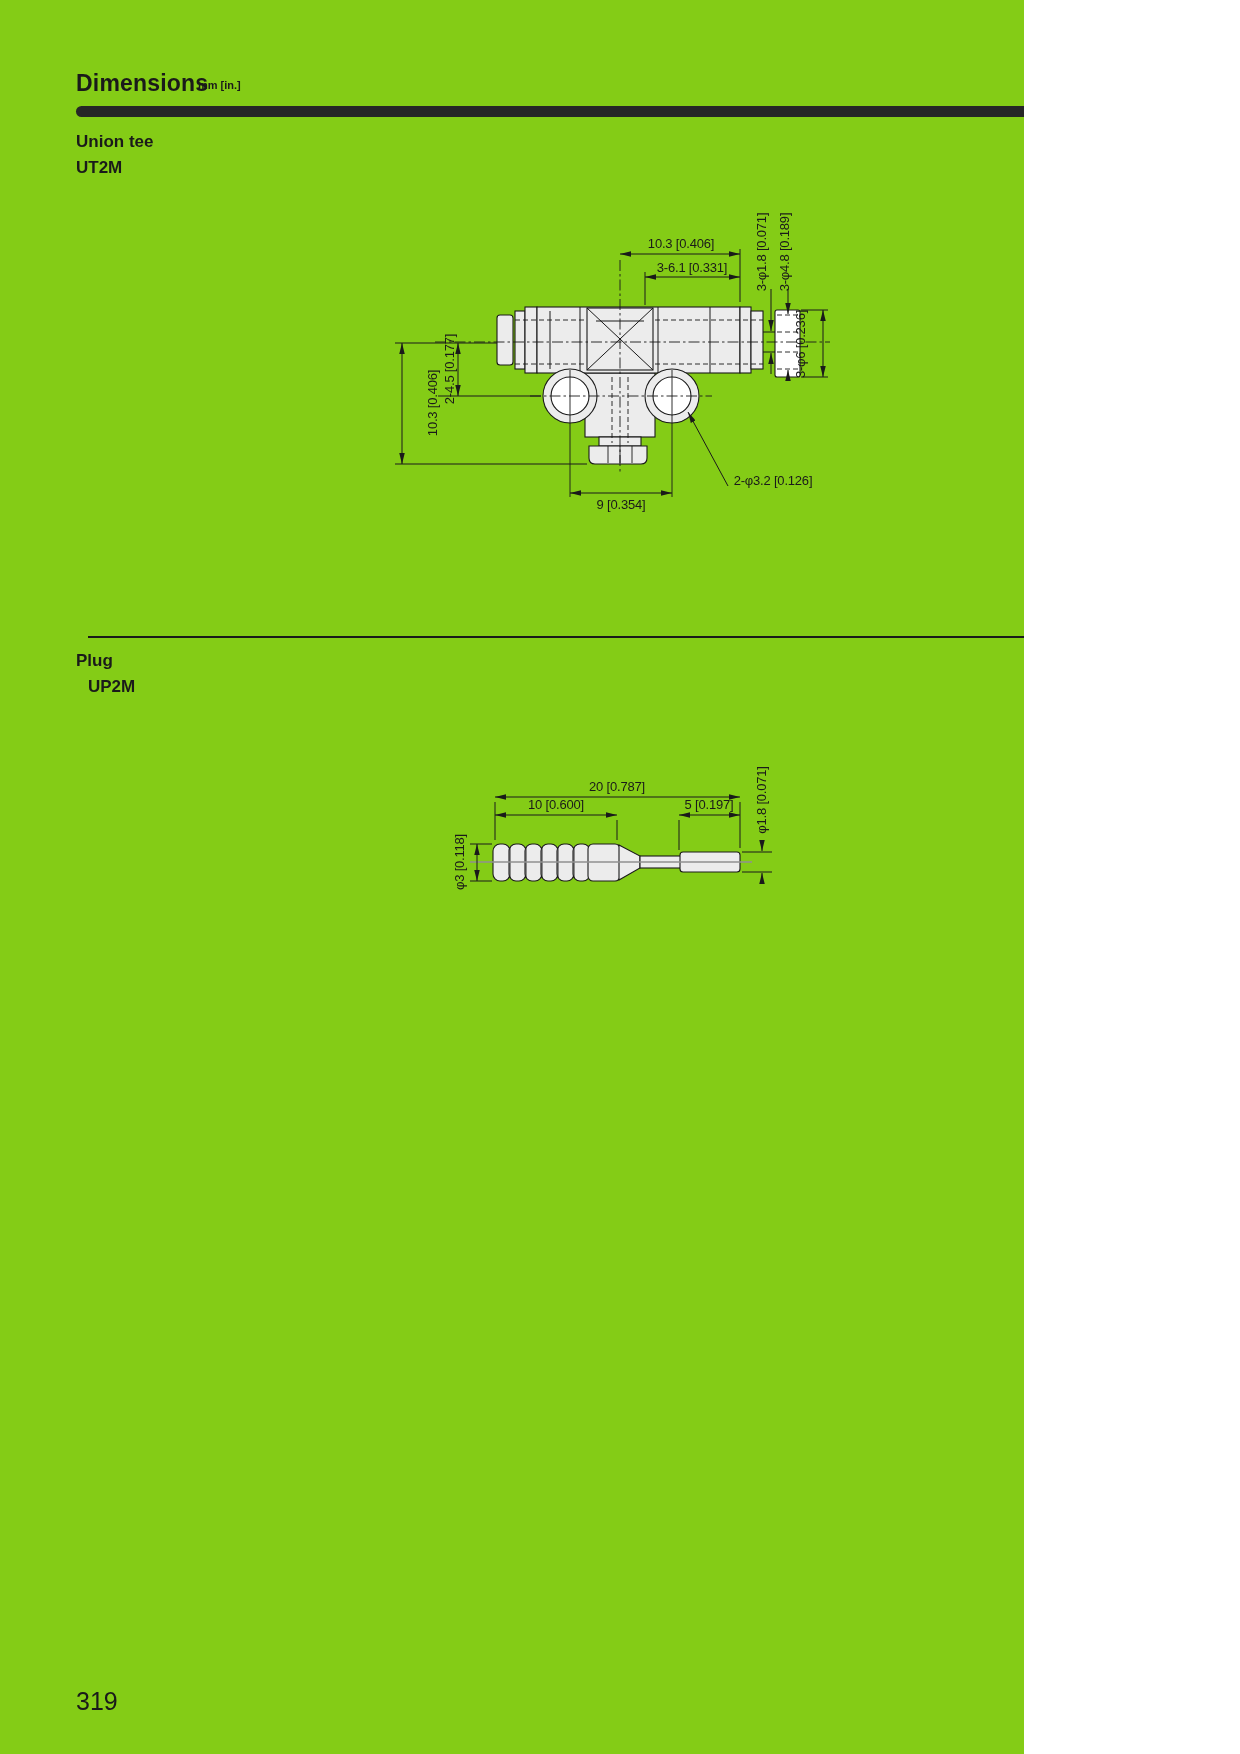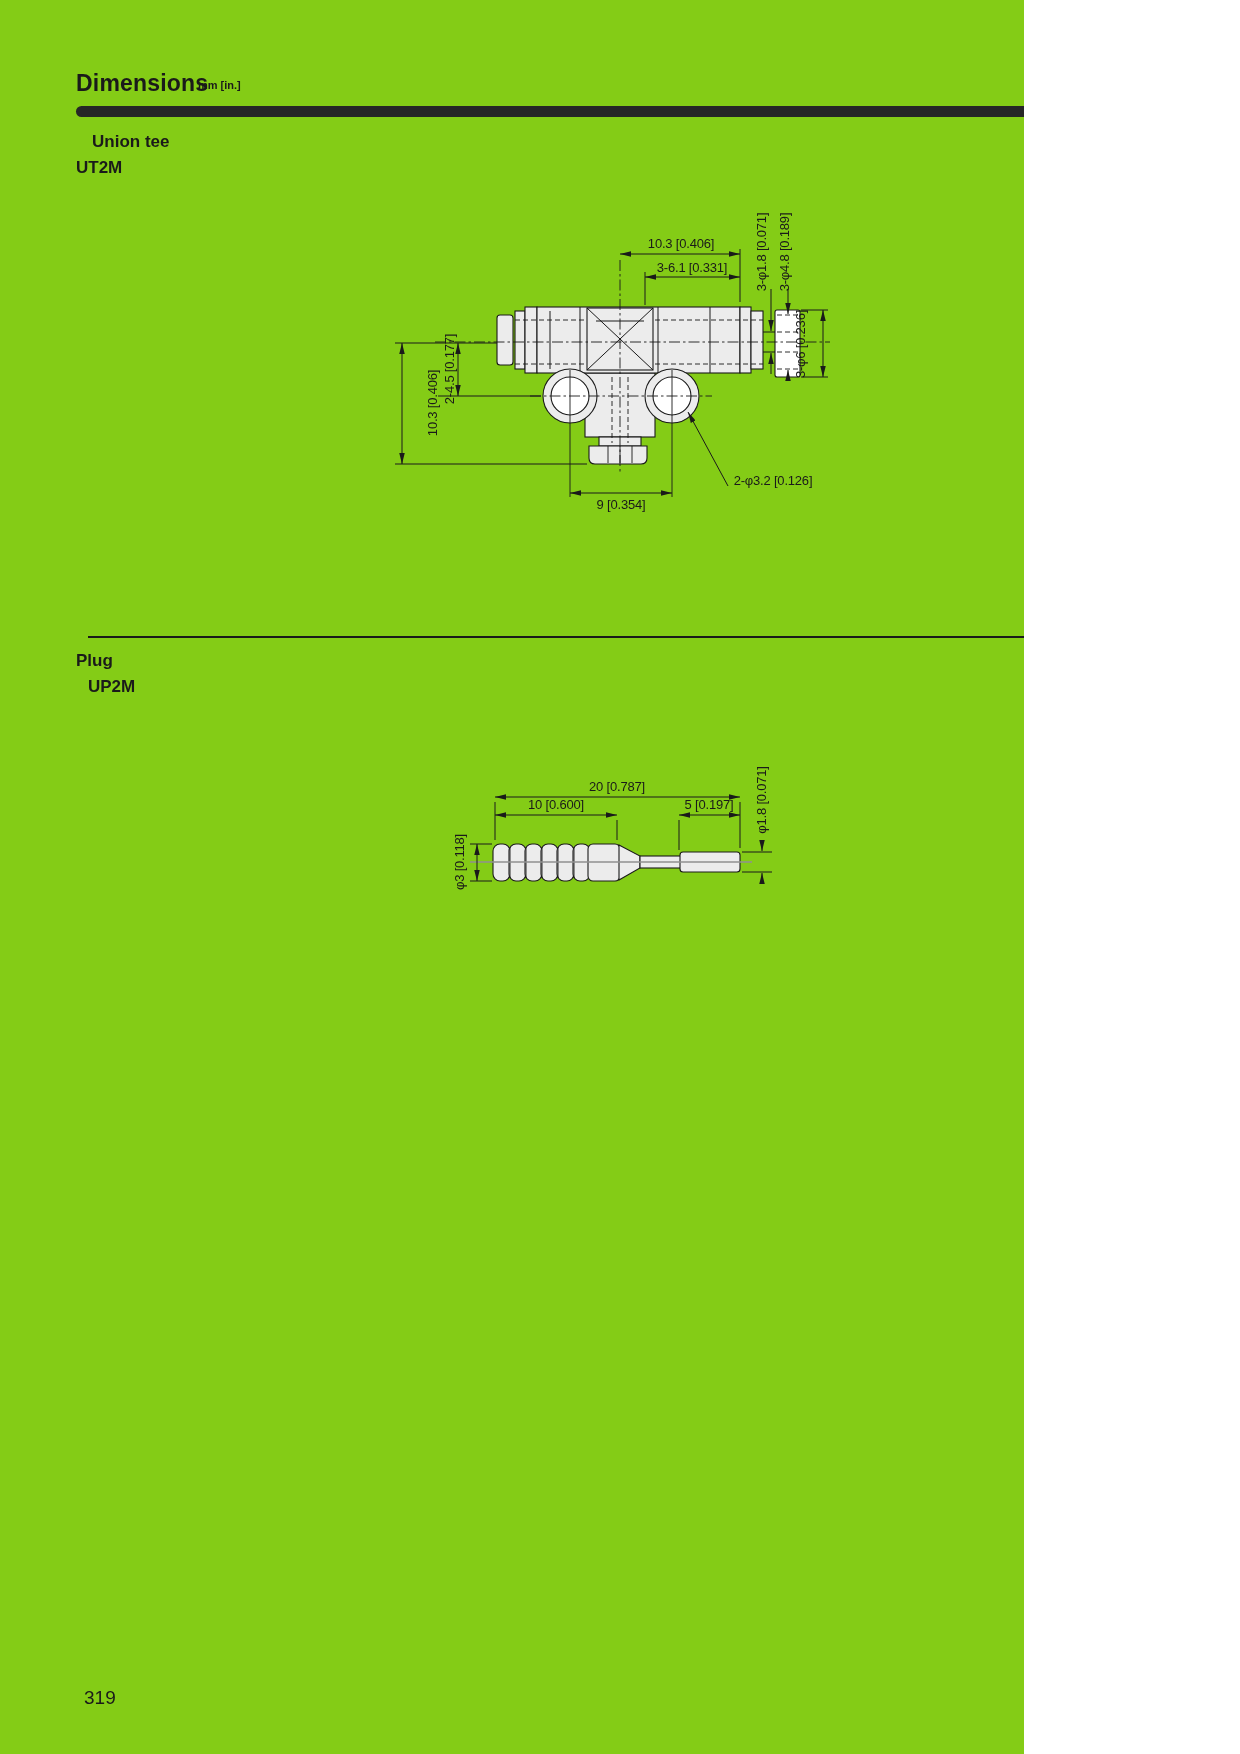--- a/index.html
+++ b/index.html
@@ -6,21 +6,21 @@
   html,body { background:#ffffff; }
   .page {
     position:relative; width:1024px; height:1754px; background:#84cc16;
     font-family:"Liberation Sans", sans-serif; color:#1a1a1a; overflow:hidden;
   }
   .h1 { position:absolute; left:76px; top:70px; font-size:23px; font-weight:bold; letter-spacing:0.2px; }
   .units { position:absolute; left:198px; top:79px; font-size:11px; font-weight:bold; }
   .title-bar { position:absolute; left:76px; top:106px; width:1072px; height:11px; background:#262626; border-radius:6px; }
   .h2 { position:absolute; left:76px; font-size:17px; font-weight:bold; }
   .sep { position:absolute; left:88px; top:636px; width:1062px; height:2px; background:#1a1a1a; }
-  .pageno { position:absolute; left:84px; top:1687px; font-size:19px; }
+  .pageno { position:absolute; left:76px; top:1687px; font-size:25px; }
   .dimlbl {
     position:absolute; font-size:13px; line-height:1.1; white-space:nowrap;
     letter-spacing:-0.2px; color:#1a1a1a;
     transform:translate(-50%,-50%);
   }
   .dimlbl.rot { transform:translate(-50%,-50%) rotate(-90deg); }
   svg { position:absolute; overflow:visible; }
   .st   { stroke:#1a1a1a; stroke-width:1; fill:none; }
   .thin { stroke:#1a1a1a; stroke-width:0.9; fill:none; }
   .part { stroke:#1a1a1a; stroke-width:1.1; fill:#ececec; }
@@ -31,21 +31,21 @@
 </style>
 </head>
 <body>
 
 <div class="page">
 
   <div class="h1">Dimensions</div>
   <div class="units">mm [in.]</div>
   <div class="title-bar"></div>
 
-  <div class="h2" style="top:132px;margin-left:16px;">Union tee</div>
+  <div class="h2" style="top:132px;">Union tee</div>
   <div class="h2" style="top:158px;">UT2M</div>
 
   <svg style="left:380px; top:165px;" width="470" height="340" viewBox="0 0 470 340">
     <defs>
       <marker id="at" viewBox="0 0 12 6" markerWidth="11" markerHeight="6" refX="12" refY="3" orient="auto-start-reverse" markerUnits="userSpaceOnUse">
         <path d="M0,0 L12,3 L0,6 Z" fill="#1a1a1a"></path>
       </marker>
     </defs>
 
     <g>

